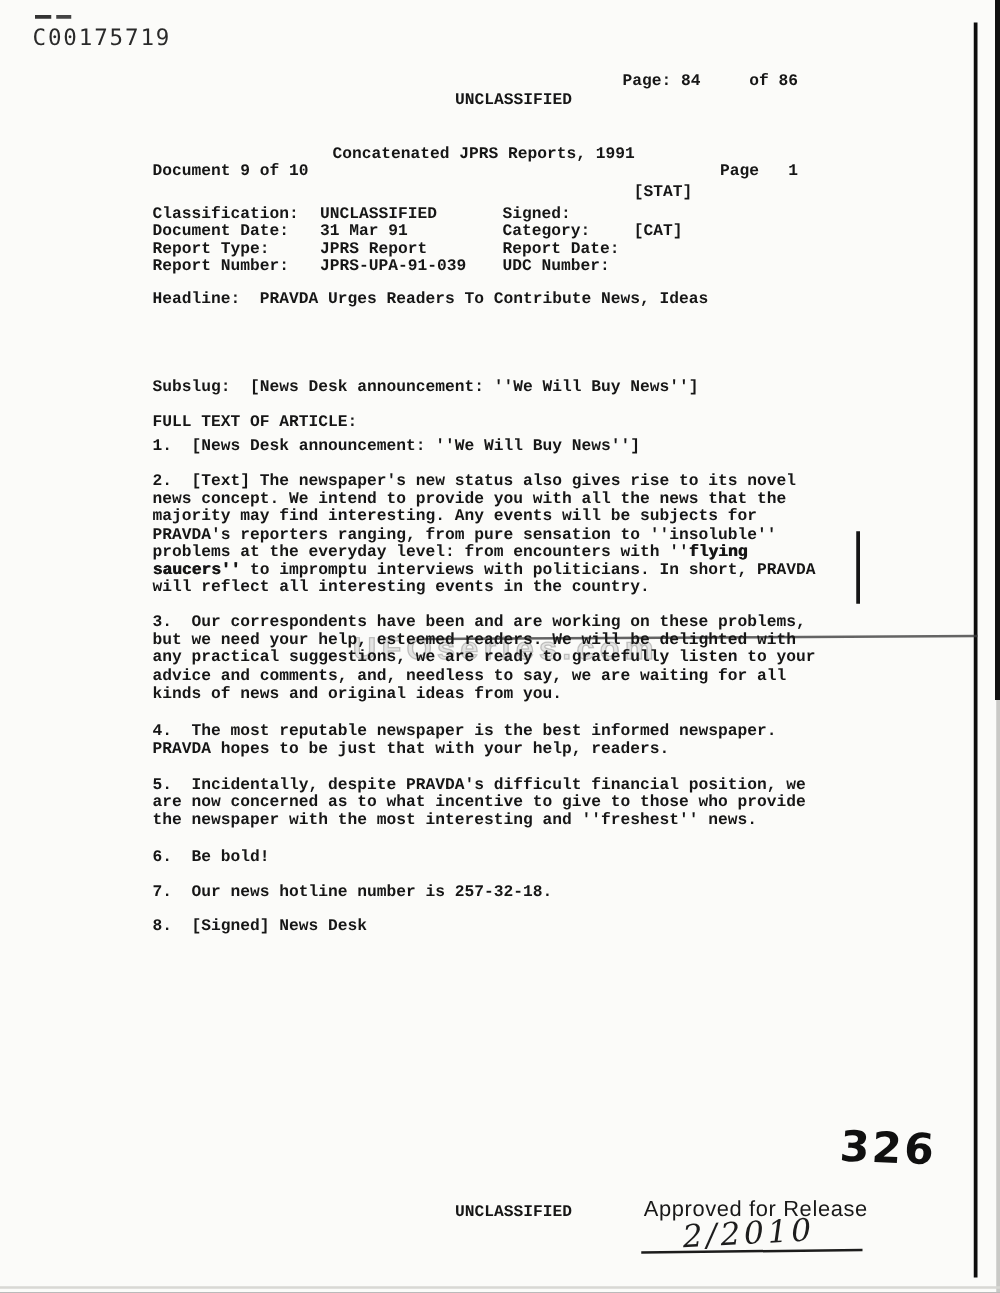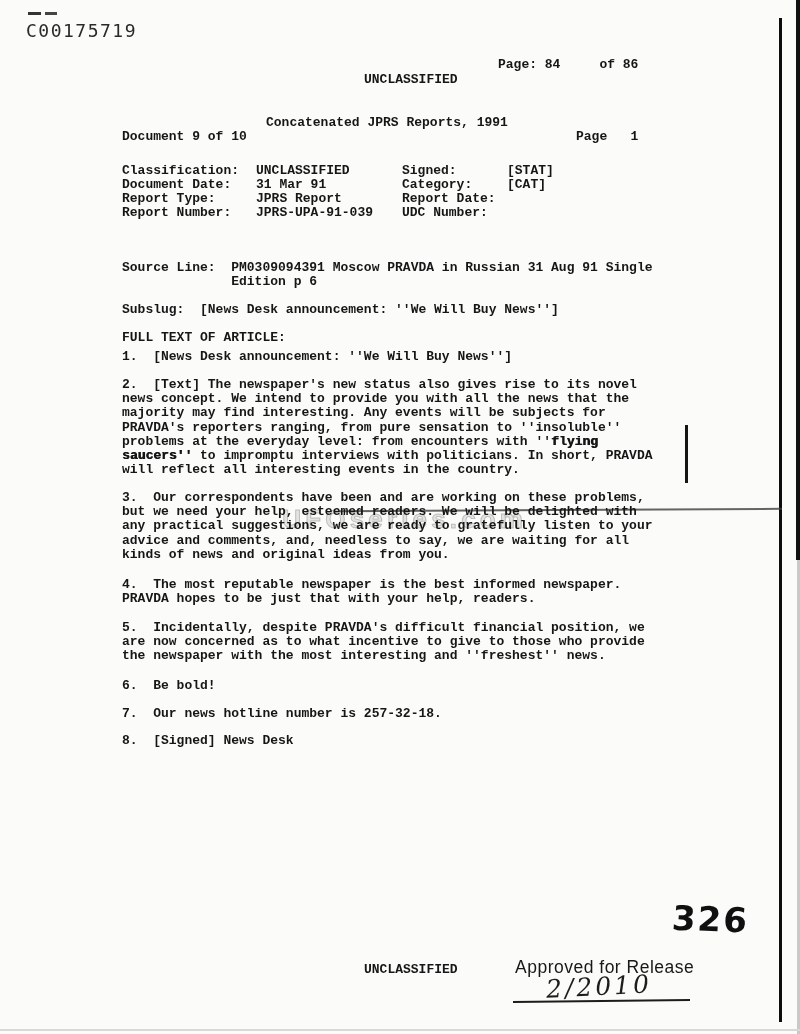--- a/index.html
+++ b/index.html
@@ -68,40 +68,39 @@
   <div class="mono" style="top:73px;left:364px;">UNCLASSIFIED</div>
 
   <div class="mono" style="top:116px;left:266px;text-align:right;">Concatenated JPRS Reports, 1991</div>
   <div class="mono" style="top:130px;left:122px;">Document 9 of 10</div>
   <div class="mono" style="top:130px;left:576px;">Page   1</div>
 
   <div>
     <span class="mono" style="top:164px;left:122px;">Classification:</span>
     <span class="mono" style="top:164px;left:256px;">UNCLASSIFIED</span>
     <span class="mono" style="top:164px;left:402px;">Signed:</span>
-    <span class="mono" style="top:164px;left:507px;text-align:center;">[STAT]</span>
+    <span class="mono" style="top:147px;left:507px;text-align:center;">[STAT]</span>
 
     <span class="mono" style="top:178px;left:122px;">Document Date:</span>
     <span class="mono" style="top:178px;left:256px;">31 Mar 91</span>
     <span class="mono" style="top:178px;left:402px;">Category:</span>
     <span class="mono" style="top:178px;left:507px;">[CAT]</span>
 
     <span class="mono" style="top:192px;left:122px;">Report Type:</span>
     <span class="mono" style="top:192px;left:256px;">JPRS Report</span>
     <span class="mono" style="top:192px;left:402px;">Report Date:</span>
     <span class="mono" style="top:192px;left:507px;"></span>
 
     <span class="mono" style="top:206px;left:122px;">Report Number:</span>
     <span class="mono" style="top:206px;left:256px;">JPRS-UPA-91-039</span>
     <span class="mono" style="top:206px;left:402px;">UDC Number:</span>
     <span class="mono" style="top:206px;left:507px;"></span>
   </div>
 
-  <div class="mono" style="top:261px;left:122px;">Source Line:  PM0309094391 Moscow PRAVDA in Russian 31 Aug 91 Single
-              Edition p 6</div>
+  <div class="mono" style="top:232px;left:122px;">Headline:  PRAVDA Urges Readers To Contribute News, Ideas</div>
   <div class="mono" style="top:303px;left:122px;">Subslug:  [News Desk announcement: ''We Will Buy News'']</div>
 
   <div>
     <div class="mono" style="top:331px;left:122px;">FULL TEXT OF ARTICLE:</div>
     <div class="mono" style="top:350px;left:122px;">1.  [News Desk announcement: ''We Will Buy News'']</div>
     <div class="mono" style="top:378px;left:122px;"><span>2.  [Text] The newspaper's new status also gives rise to its novel
 news concept. We intend to provide you with all the news that the
 majority may find interesting. Any events will be subjects for
 PRAVDA's reporters ranging, from pure sensation to ''insoluble''
 problems at the everyday level: from encounters with ''</span><span class="xbold">flying

